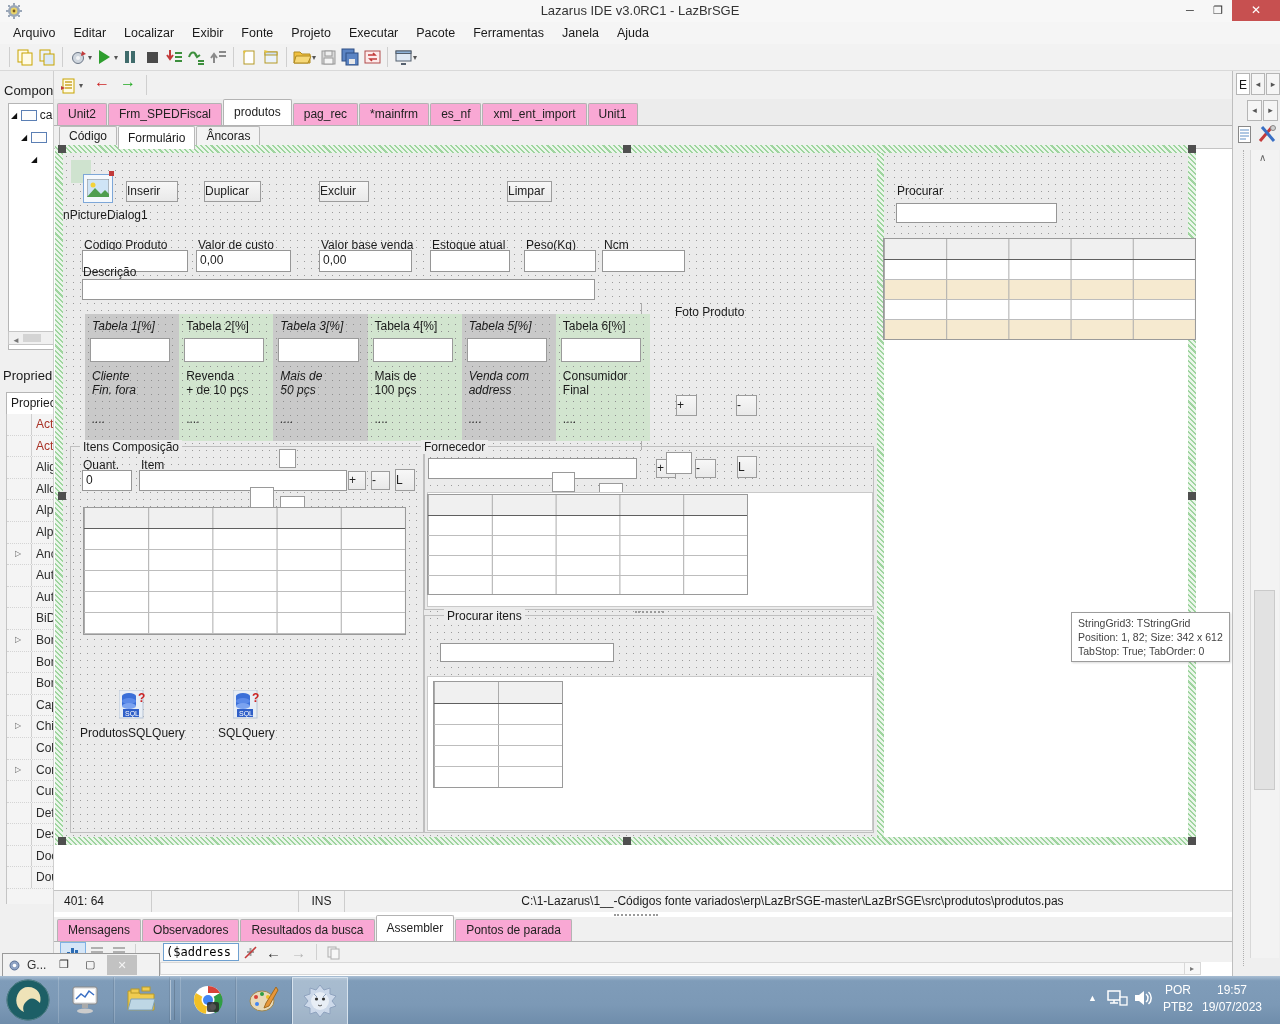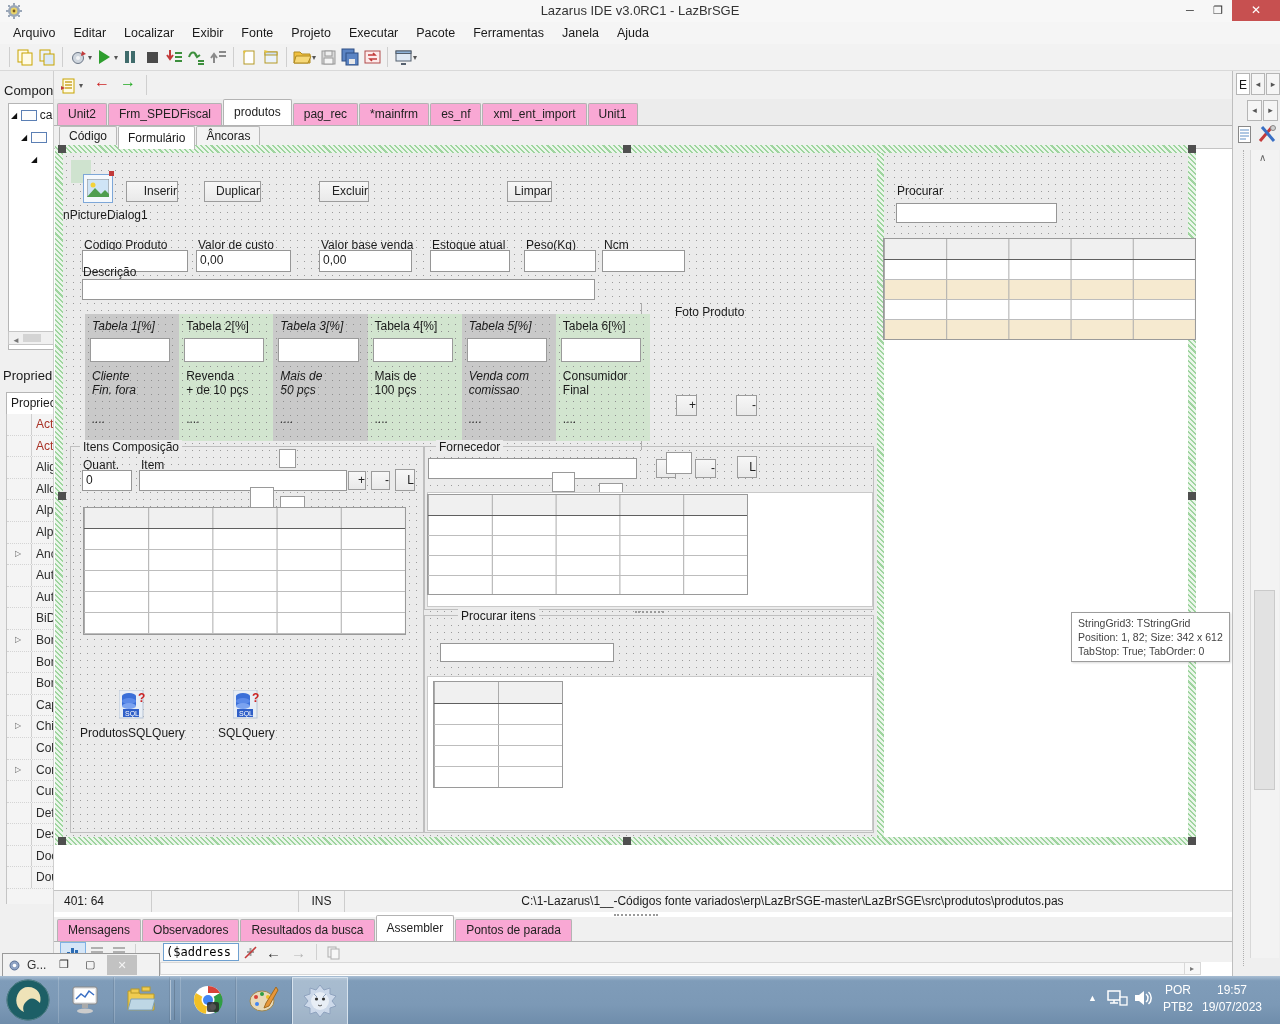--- a/index.html
+++ b/index.html
@@ -37,21 +37,21 @@
   .etab.active{height:25px;line-height:25px;background:#fff;position:relative;z-index:2;}
   .subtabrow{position:absolute;left:54px;top:126px;width:1178px;height:23px;background:#f0f0f0;border-bottom:1px solid #c4c4c4;display:flex;align-items:flex-start;padding-left:5px;box-sizing:border-box;}
   .stab{height:18px;line-height:18px;padding:0 9px;border:1px solid #b9b9b9;border-bottom:none;background:#f3f3f3;margin-right:1px;font-size:12px;border-radius:2px 2px 0 0;}
   .stab.active{height:22px;line-height:22px;background:#fff;z-index:2;}
   .designer{position:absolute;left:54px;top:149px;width:1178px;height:741px;background:#fff;overflow:hidden;}
   
   .dots{background-color:#ebebeb;background-image:radial-gradient(circle,#9a9a9a 0.8px,transparent 0.95px);background-size:7px 7px;}
   .hatch{background:repeating-linear-gradient(45deg,#9fd49f 0,#9fd49f 1.5px,#eaf6ea 1.5px,#eaf6ea 3.6px);}
   .handle{position:absolute;width:8px;height:8px;background:#4f4f4f;z-index:5;}
   .gedit{position:absolute;background:#fff;border:1px solid #969696;box-sizing:border-box;font-size:12px;line-height:17px;padding:1px 3px;}
-  .gbtn{position:absolute;background:linear-gradient(#f7f7f7,#e9e9e9);border:1px solid #9c9c9c;box-sizing:border-box;text-align:right;font-size:12px;color:#222;}
+  .gbtn{position:absolute;background:linear-gradient(#f7f7f7,#e9e9e9);border:1px solid #9c9c9c;box-sizing:border-box;text-align:left;font-size:12px;color:#222;}
   .glabel{position:absolute;font-size:12px;color:#1a1a1a;white-space:nowrap;}
   .groupbox{position:absolute;border:1px solid #bfbfbf;box-sizing:border-box;}
   .gcaption{position:absolute;font-size:12px;background:#ececec;padding:0 3px;white-space:nowrap;z-index:2;}
   .whitebox{position:absolute;background:#fff;border:1px solid #9a9a9a;box-sizing:border-box;}
   .grip{position:absolute;border-top:2px dotted #9a9a9a;height:0;}
   
   .sgrid{position:absolute;background:#fff;border:1px solid #9a9a9a;overflow:hidden;box-sizing:border-box;}
   .ghdr{background:#f0f0f0;border-bottom:1px solid #5f5f5f;box-sizing:border-box;}
   .grow{border-bottom:1px solid #bdbdbd;box-sizing:border-box;}
   .c5{background-image:linear-gradient(to right,#ababab 1px,transparent 1px);background-size:20% 100%;}
@@ -467,21 +467,21 @@
       <div class="ttitle">Tabela 4[%]</div>
       <div class="tedit"></div>
       <div class="tl1">Mais de</div>
       <div class="tl2">100 pçs</div>
       <div class="tdots">....</div>
     </div>
       <div class="tpanel gray">
       <div class="ttitle">Tabela 5[%]</div>
       <div class="tedit"></div>
       <div class="tl1">Venda com</div>
-      <div class="tl2">comissao</div>
+      <div class="tl2">address</div>
       <div class="tdots">....</div>
     </div>
       <div class="tpanel green">
       <div class="ttitle">Tabela 6[%]</div>
       <div class="tedit"></div>
       <div class="tl1">Consumidor</div>
       <div class="tl2">Final</div>
       <div class="tdots">....</div>
     </div>
     </div>
@@ -530,40 +530,40 @@
       <ellipse cx="10" cy="11" rx="7" ry="3" fill="#5b8ae8"></ellipse>
       <ellipse cx="10" cy="16" rx="7" ry="3" fill="#7ba3f0"></ellipse>
       <text x="19" y="12" font-size="12" font-weight="bold" fill="#c22">?</text>
       <rect x="4" y="19" width="16" height="8" fill="#2f5fc8"></rect>
       <text x="6" y="26" font-size="7" fill="#fff" font-family="Liberation Sans">SQL</text>
     </svg>
   <div class="glabel" style="left:218px;top:726px;width:55px;text-align:center;background:#ececec;">SQLQuery</div>
 
   <div class="grip" style="left:460px;top:432px;width:38px;"></div>
   <div class="groupbox" style="left:424px;top:446px;width:450px;height:164px;"></div>
-  <div class="gcaption" style="left:436px;top:440px;">Fornecedor</div>
+  <div class="gcaption" style="left:421px;top:440px;">Fornecedor</div>
   <div class="gedit" style="left:428px;top:458px;width:209px;height:21px;"></div>
   <div class="whitebox" style="left:552px;top:472px;width:23px;height:20px;"></div>
   <div class="whitebox" style="left:599px;top:483px;width:24px;height:19px;"></div>
   <div class="gbtn" style="left:656px;top:459px;width:20px;height:19px;line-height:17px;">+</div>
   <div class="whitebox" style="left:666px;top:452px;width:26px;height:22px;"></div>
   <div class="gbtn" style="left:695px;top:459px;width:21px;height:19px;line-height:17px;">-</div>
   <div class="gbtn" style="left:737px;top:456px;width:20px;height:22px;line-height:20px;">L</div>
   <div class="abs" style="left:427px;top:492px;width:446px;height:115px;background:#fff;border:1px solid #c9c9c9;box-sizing:border-box;"></div>
   <div class="sgrid" style="left:427px;top:494px;width:321px;height:101px;">
     <div class="ghdr c5" style="height:21px;"></div>
     <div class="grow c5" style="height:20px;"></div>
     <div class="grow c5" style="height:20px;"></div>
     <div class="grow c5" style="height:20px;"></div>
     <div class="grow c5" style="height:20px;"></div>
   </div>
 
   <div class="grip" style="left:635px;top:611px;width:29px;"></div>
   <div class="groupbox" style="left:424px;top:615px;width:450px;height:218px;"></div>
-  <div class="gcaption" style="left:458px;top:609px;">Procurar itens</div>
+  <div class="gcaption" style="left:444px;top:609px;">Procurar itens</div>
   <div class="gedit" style="left:440px;top:643px;width:174px;height:19px;"></div>
   <div class="abs" style="left:427px;top:676px;width:446px;height:155px;background:#fff;border:1px solid #c9c9c9;box-sizing:border-box;"></div>
   <div class="sgrid" style="left:433px;top:681px;width:130px;height:107px;">
     <div class="ghdr c2" style="height:22px;"></div>
     <div class="grow c2" style="height:21px;"></div>
     <div class="grow c2" style="height:21px;"></div>
     <div class="grow c2" style="height:21px;"></div>
     <div class="grow c2" style="height:21px;"></div>
   </div>
 

